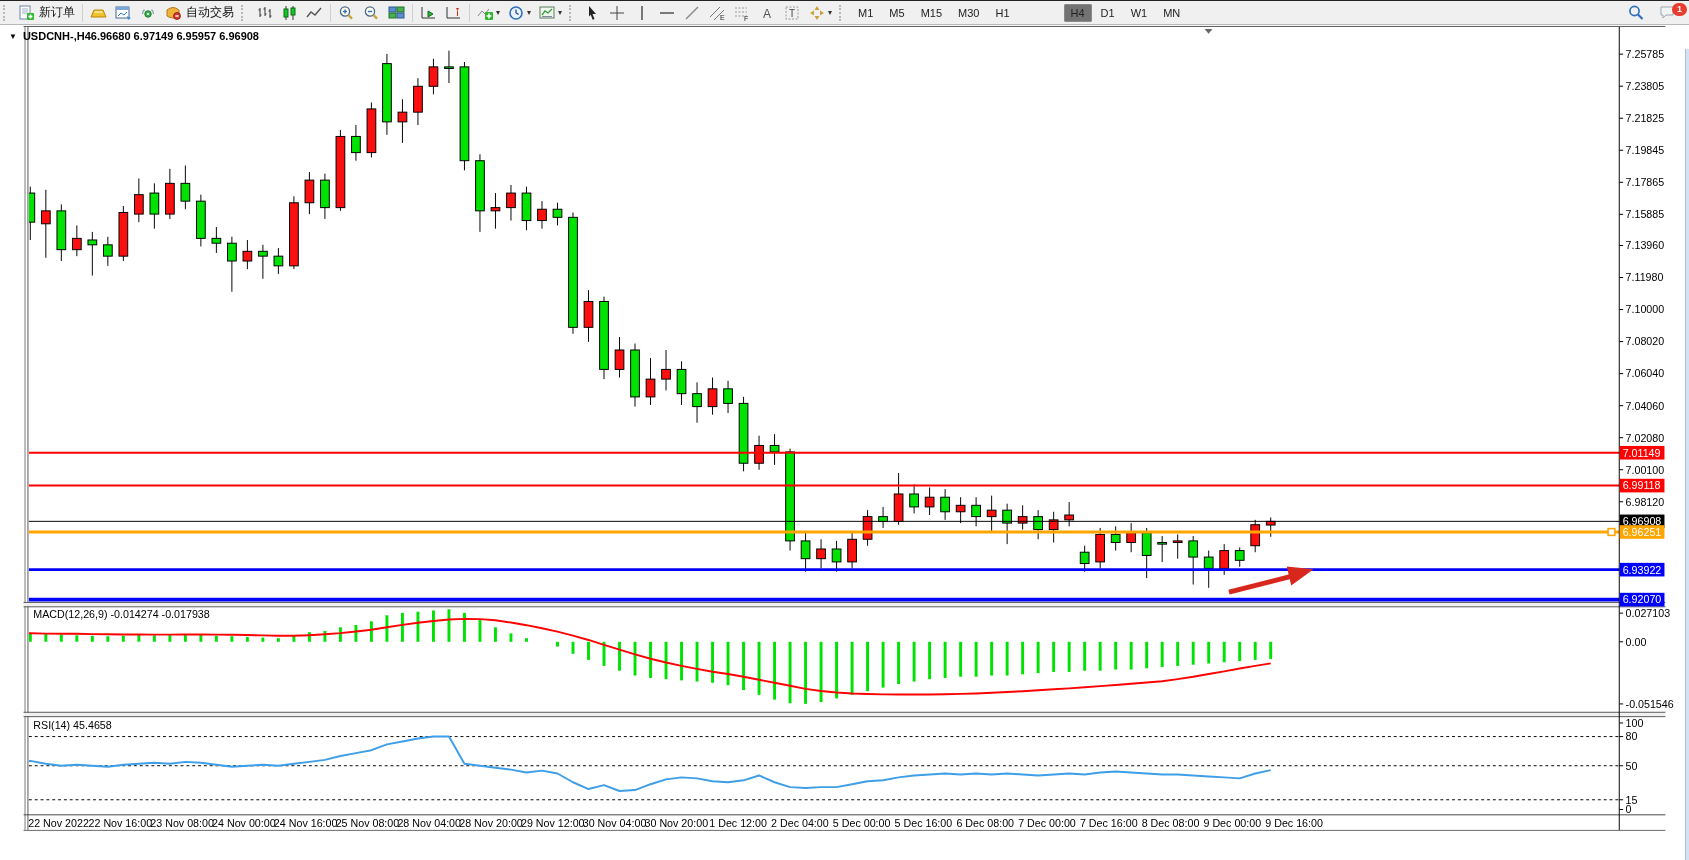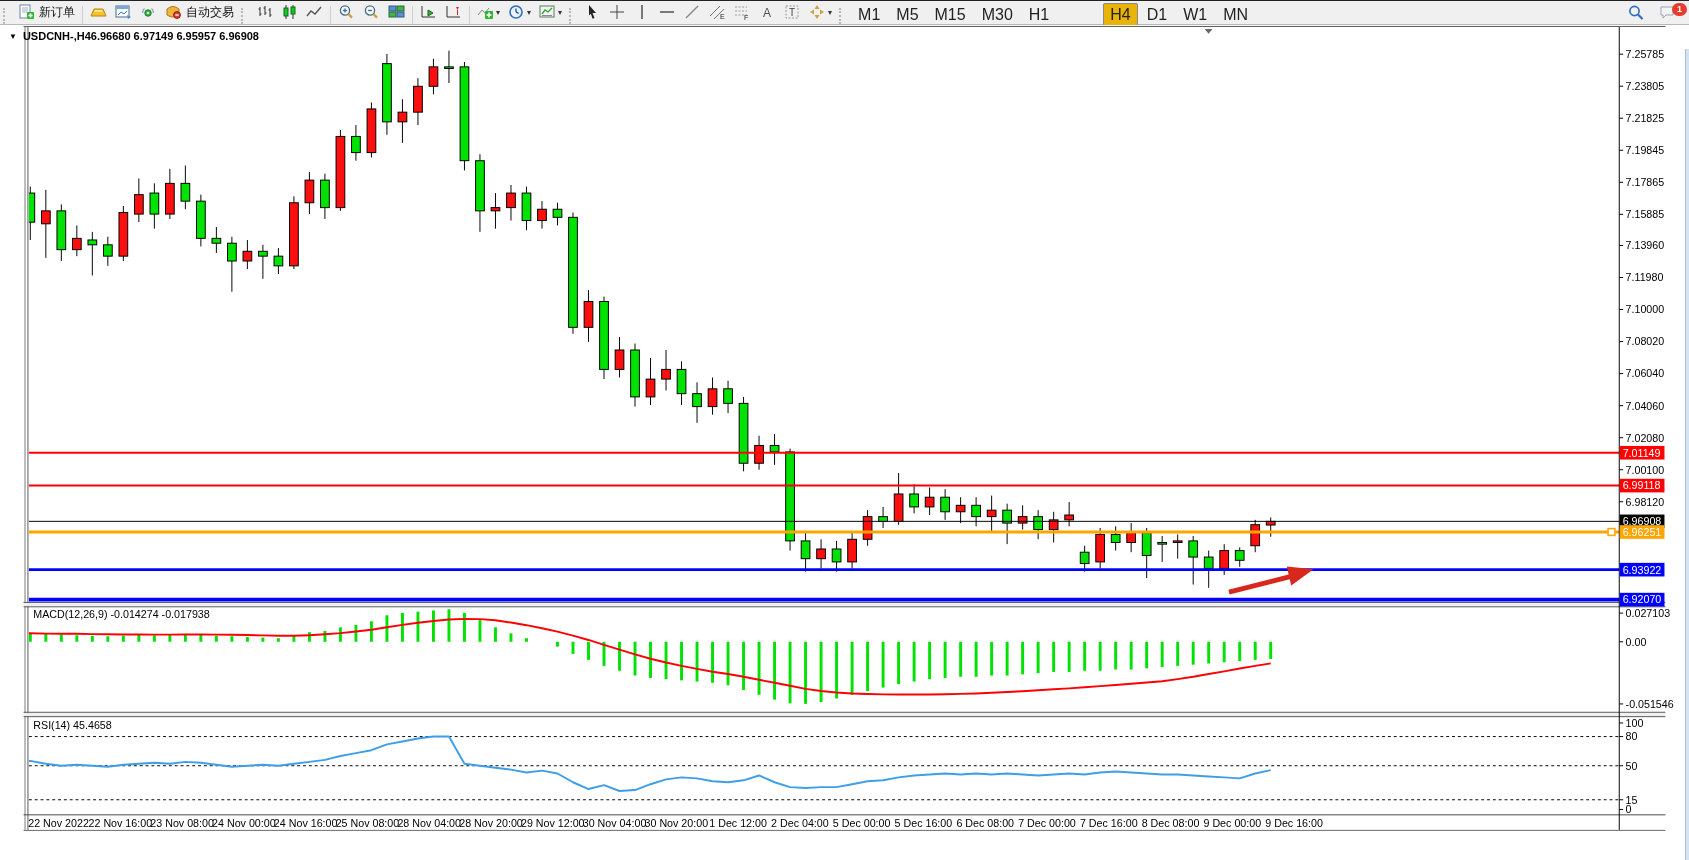--- a/index.html
+++ b/index.html
@@ -1,29 +1,29 @@
 <!DOCTYPE html>
 <html><head>
 <meta charset="utf-8">
 <style>
   html,body{margin:0;padding:0;background:#fff;}
   #app{position:relative;width:1689px;height:860px;background:#fff;overflow:hidden;
        font-family:"Liberation Sans",sans-serif;border-top:1px solid #222;}
   
   #toolbar{position:absolute;left:0;top:0;width:1689px;height:23px;background:#f0f0f0;
            border-bottom:1px solid #b8b8b8;display:flex;align-items:center;font-size:12px;color:#111;}
-  .tgroup{display:flex;align-items:flex-end;height:22px;}
+  .tgroup{display:flex;align-items:center;height:22px;}
   .handle{width:5px;height:16px;border-left:2px dotted #b9b9b9;margin:0 4px 0 3px;}
   .vsep{width:1px;height:18px;background:#cfcfcf;margin:0 3px;}
   .tbtn{display:flex;align-items:center;height:21px;padding:0 3px;border:1px solid transparent;border-radius:2px;}
   .tbtn svg{display:block;}
   .tbtn .lbl{margin-left:4px;white-space:nowrap;}
   .drop{font-size:8px;color:#333;margin-left:2px;}
-  .tf{padding:2px 6px;margin:0 1px;font-size:16px;color:#222;border:1px solid transparent;}
-  .tf.active{border:1px solid #8a8a8a;background:#eab308;border-radius:2px;margin-left:46px;}
+  .tf{padding:2px 6px;margin:0 1px;font-size:11px;color:#222;border:1px solid transparent;}
+  .tf.active{border:1px solid #8a8a8a;background:#737373;border-radius:2px;margin-left:46px;}
   #tb-right{position:absolute;right:8px;top:0;height:23px;display:flex;align-items:center;}
   .badge{position:absolute;top:1px;right:-7px;min-width:13px;height:13px;background:#e83c2e;color:#fff;
          border-radius:8px;font-size:9px;line-height:13px;text-align:center;font-weight:700;padding:0 1px;}
   
   #chartwin{position:absolute;left:0;top:24px;width:1689px;height:836px;background:#fff;}
   #chart-title{position:absolute;left:9px;top:5px;font-size:11px;font-weight:700;color:#000;z-index:5;
                display:flex;align-items:center;}
   #chart-title .tri{font-size:8px;margin-right:6px;}
   #chart-title .ohlc{margin-left:0;}
   #frame-right{position:absolute;left:1685px;top:24px;width:4px;height:836px;background:#d3e3f3;border-left:1px solid #a9c0dc;}

